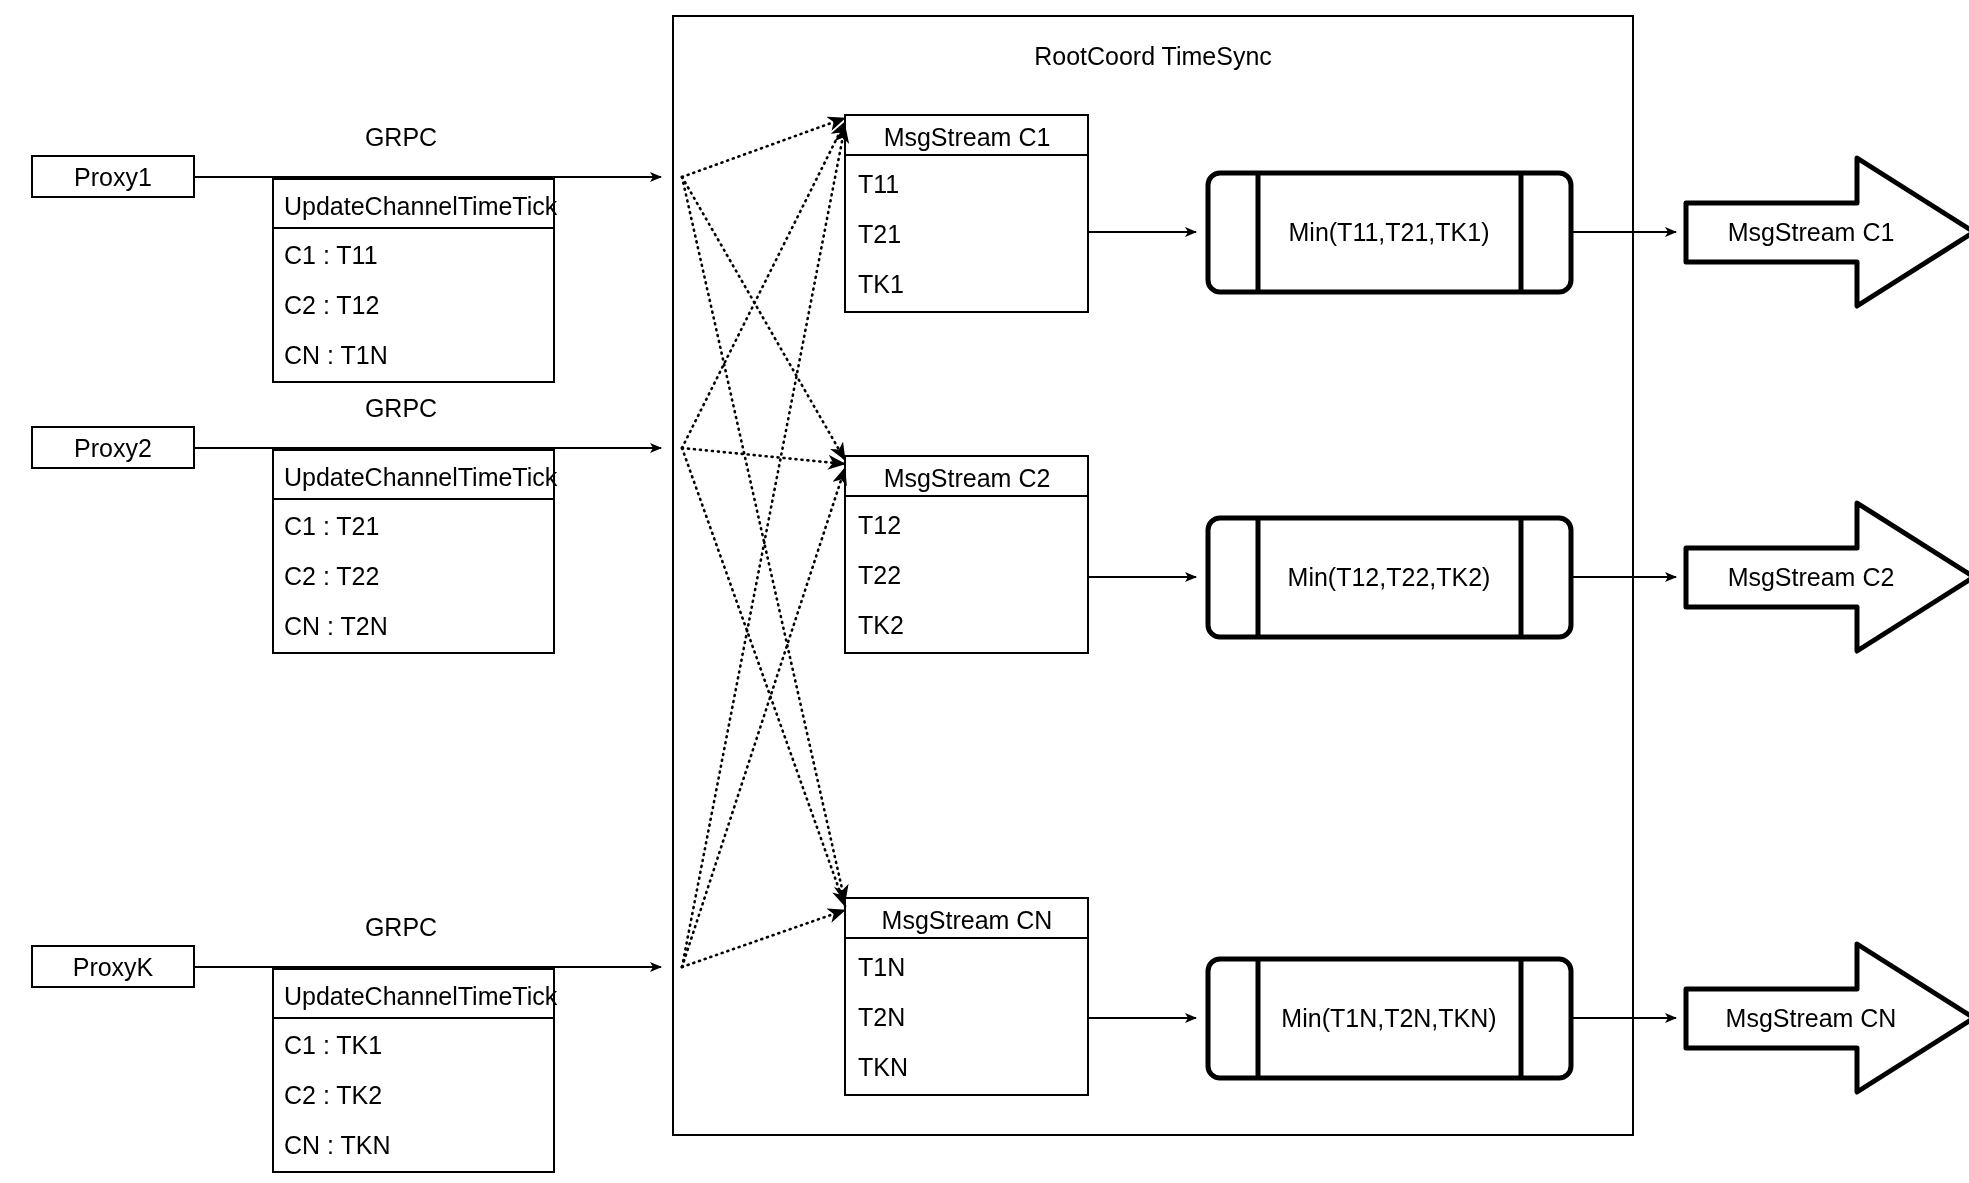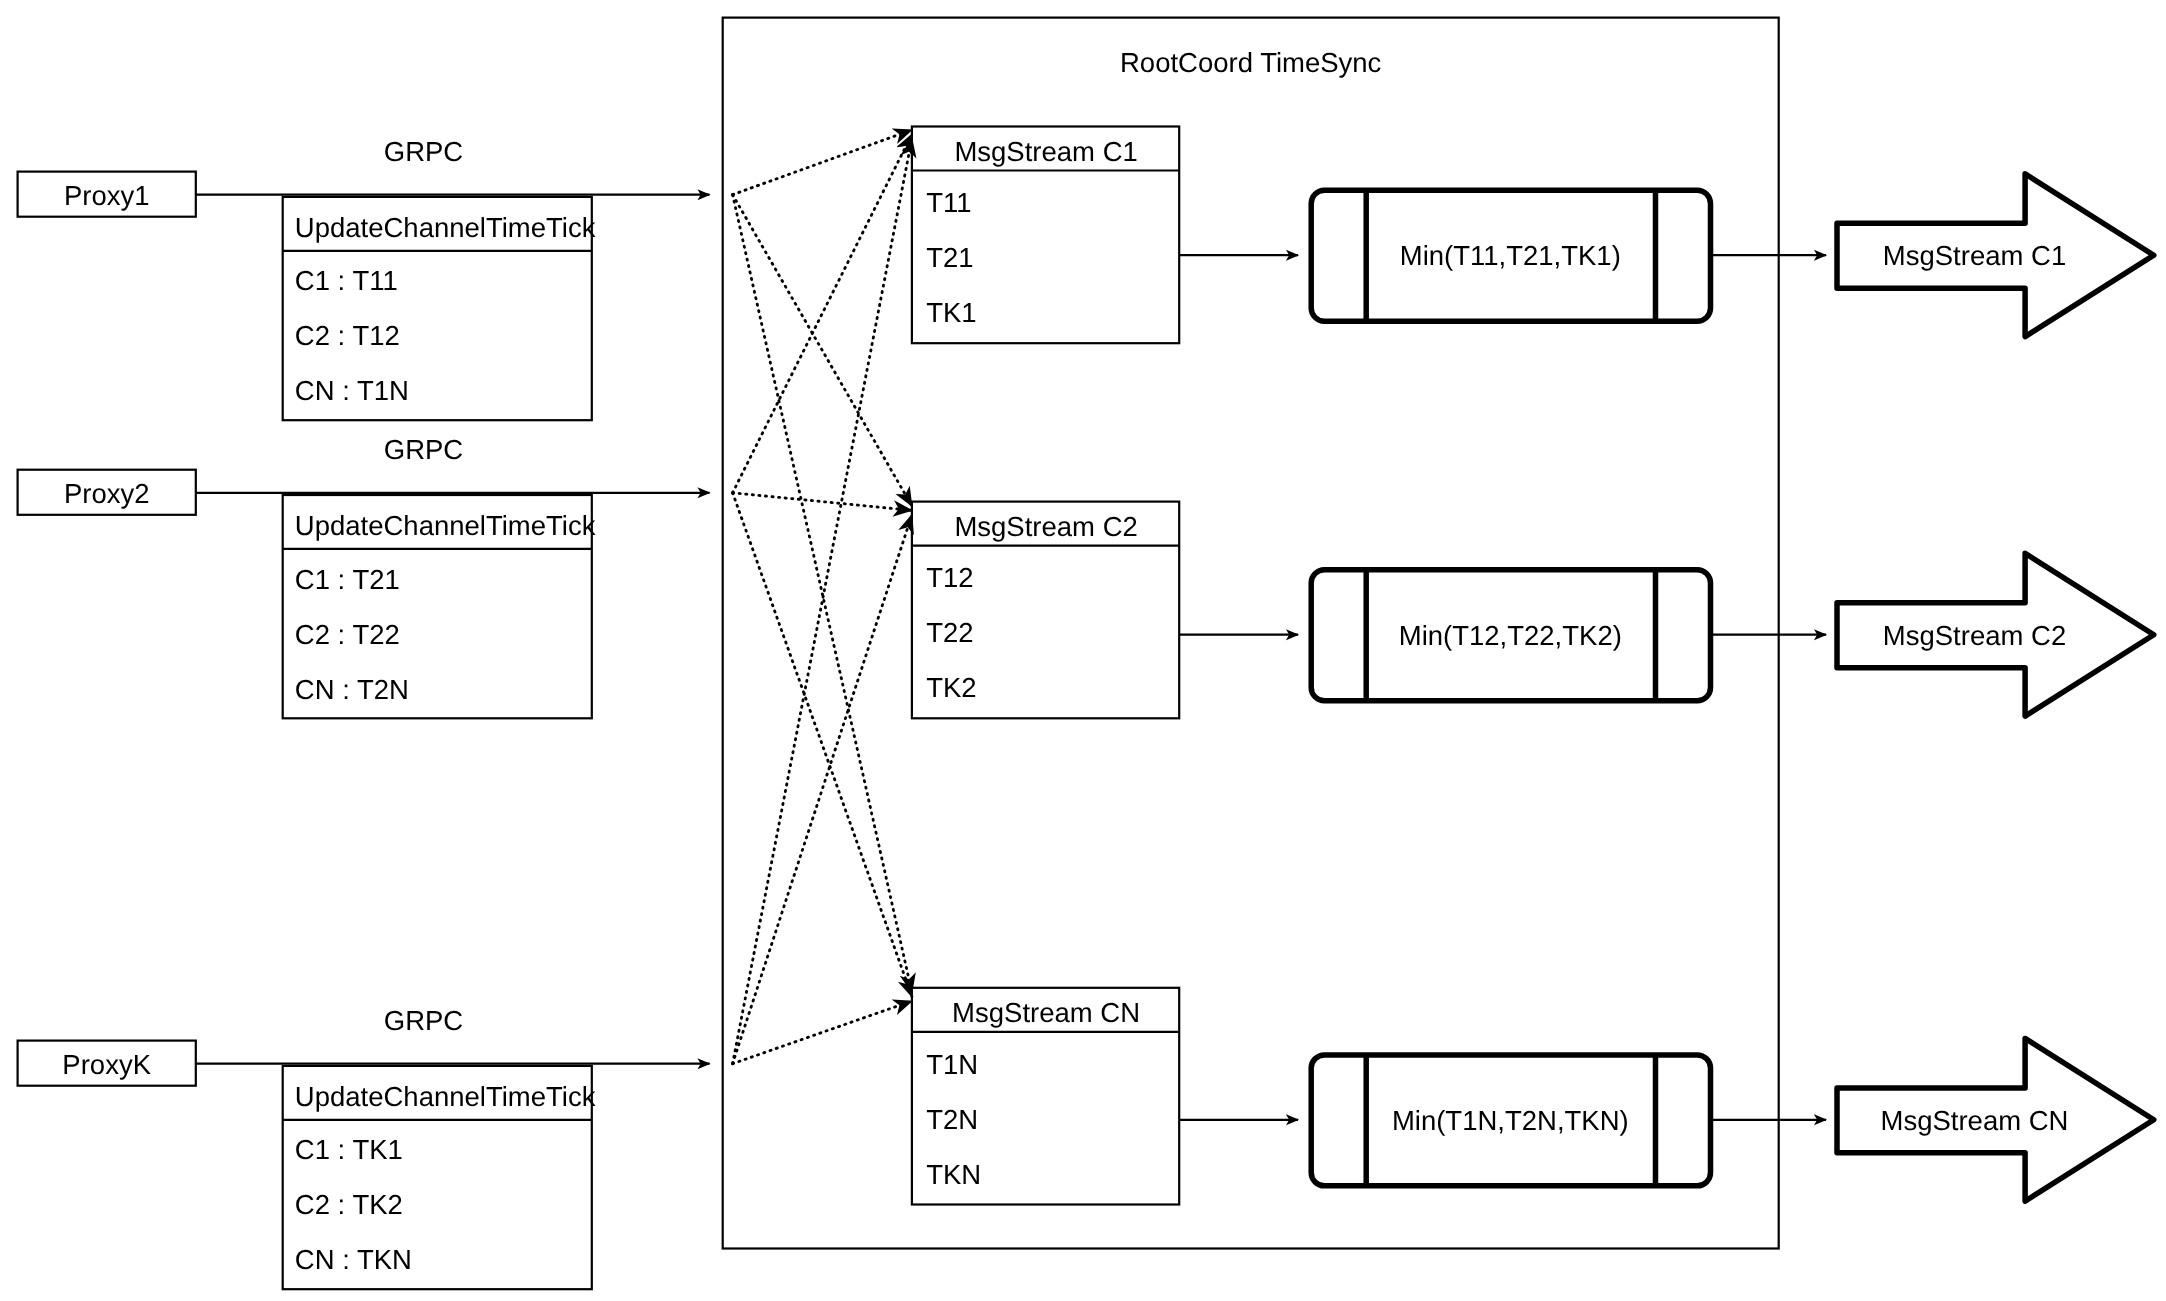--- a/index.html
+++ b/index.html
@@ -10,20 +10,21 @@
   body {
     width: 1969px;
     height: 1183px;
     font-family: "Liberation Sans", sans-serif;
     overflow: hidden;
   }
   #diagram-root {
     position: relative;
     width: 1676px;
     height: 1183px;
+    margin-left: 16px;
   }
   svg.diagram {
     display: block;
     width: 1969px;
     height: 1183px;
   }
   .shape-stroke {
     fill: #ffffff;
     stroke: #000000;
     stroke-width: 2;

